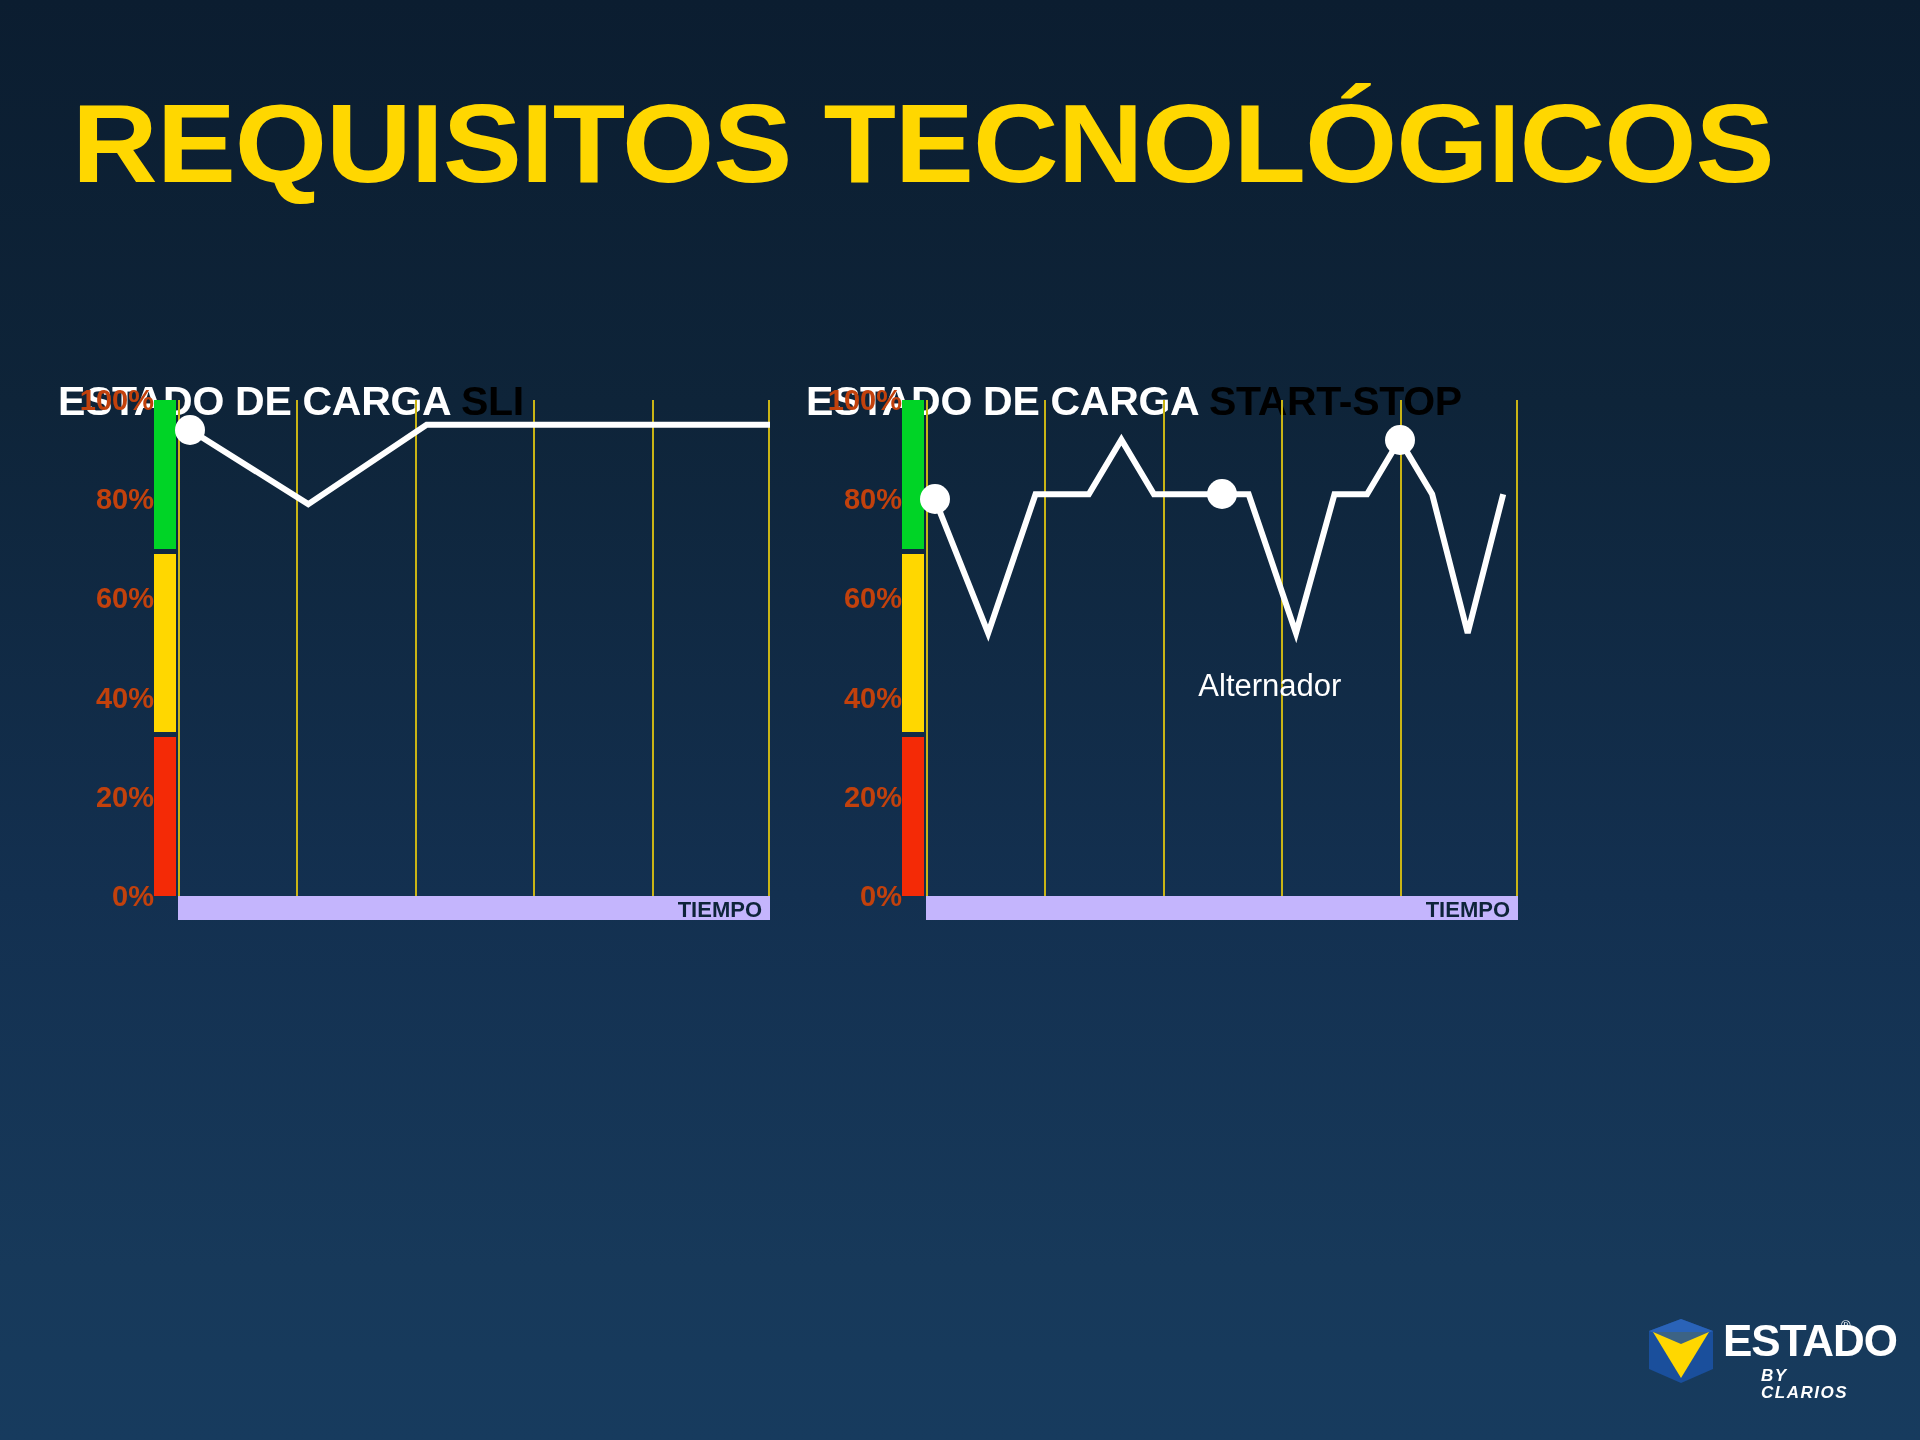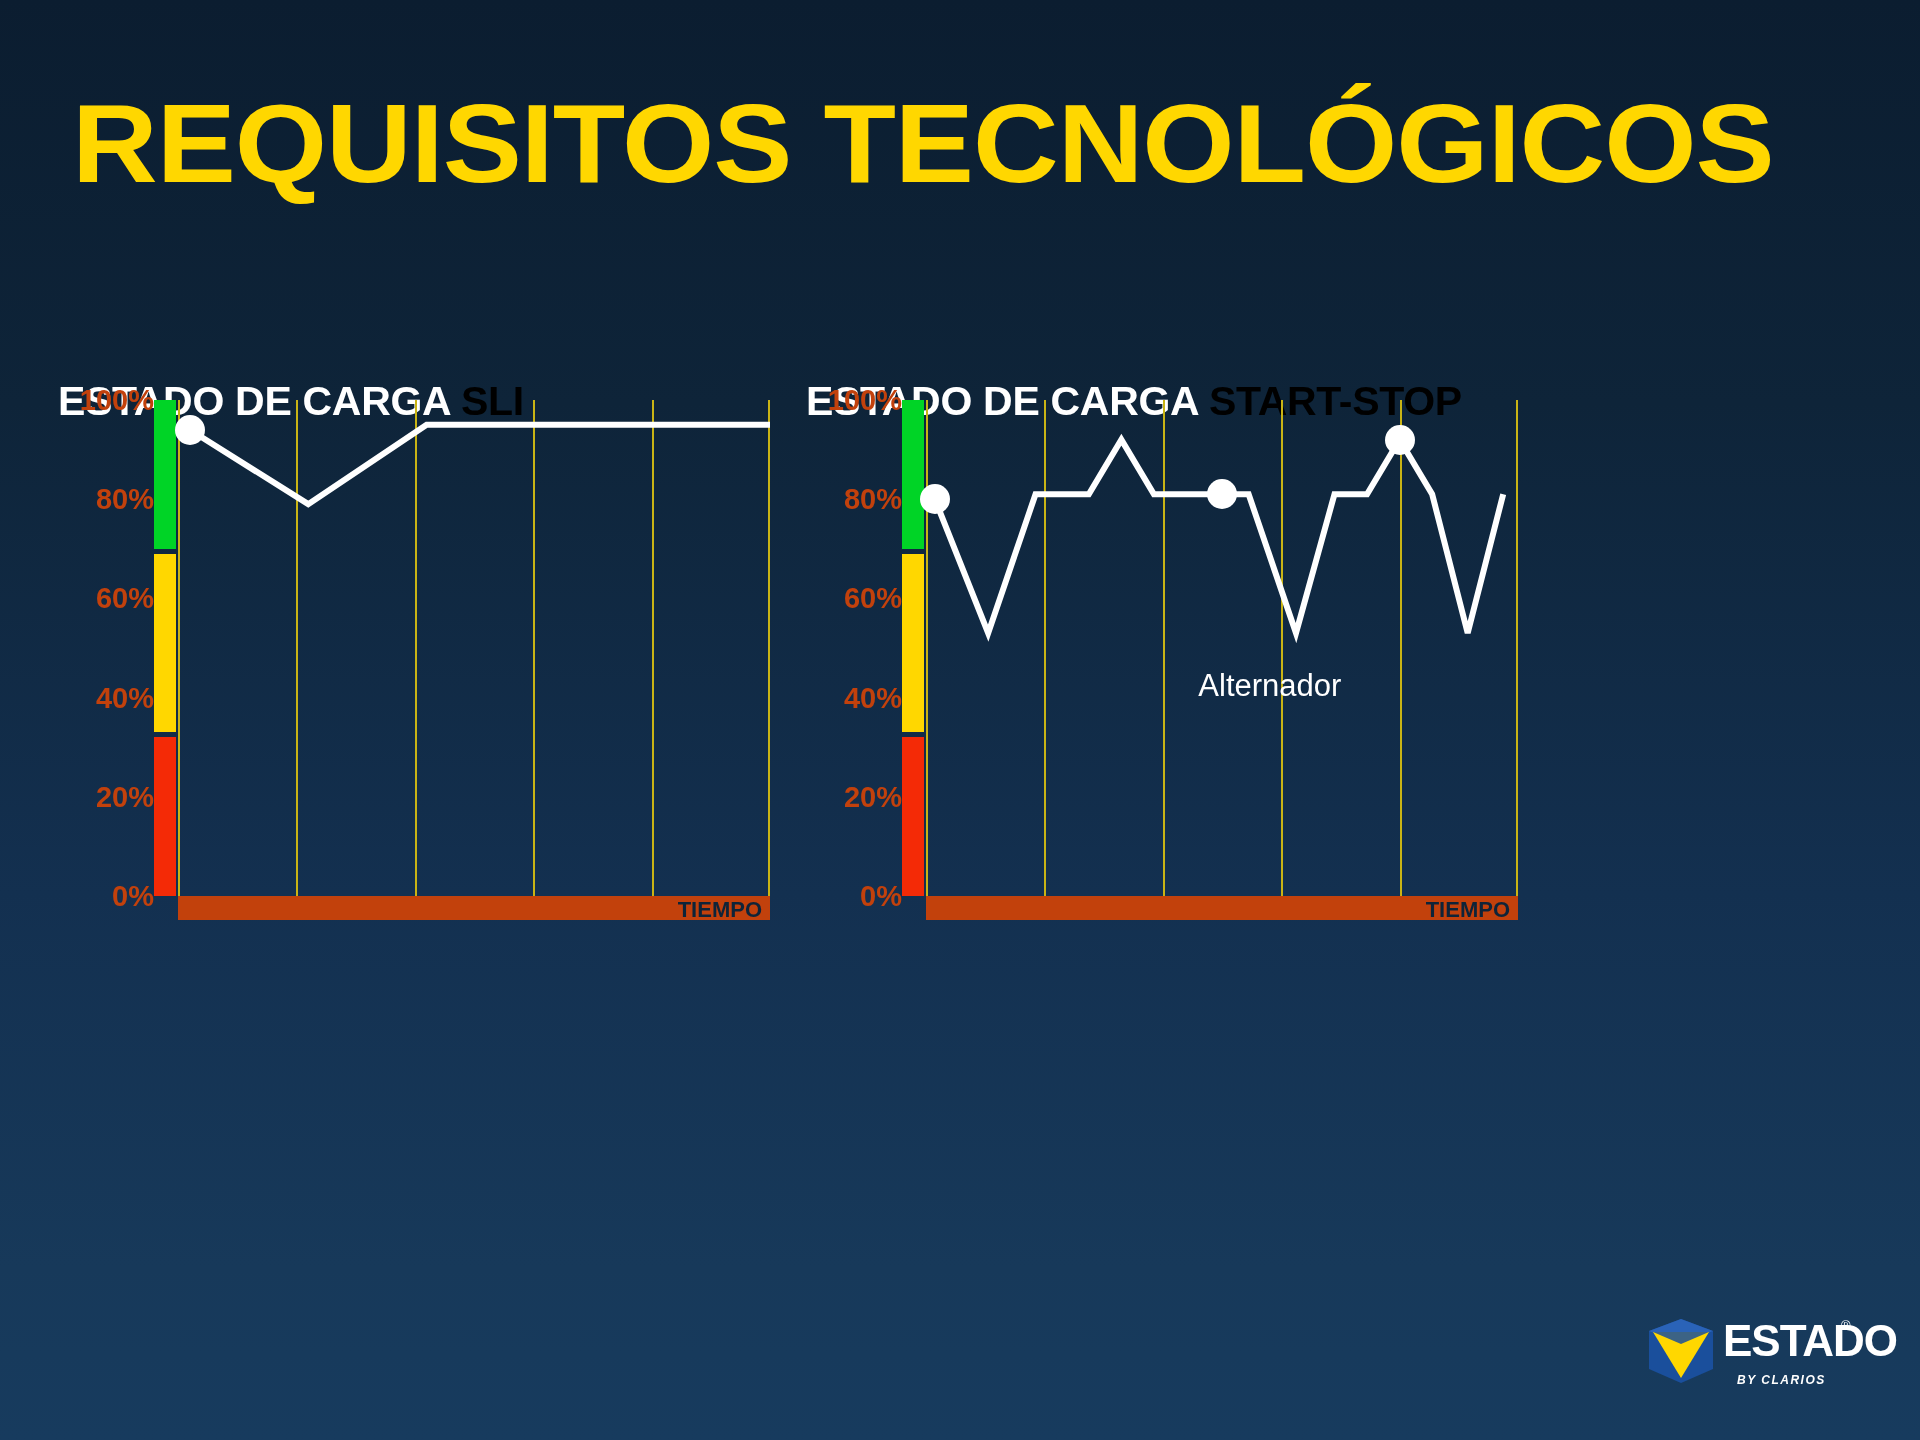--- a/index.html
+++ b/index.html
@@ -53,21 +53,21 @@
   .plot{
     position:absolute; top:0; height:496px;
     overflow:visible;
   }
   .gridline{
     position:absolute; top:0; width:2px; height:496px;
     background:#c9b415;
   }
   .xaxis{
     position:absolute; height:24px;
-    background:#c2410c;
+    background:#c4b5fd;
   }
   .xaxis-label{
     position:absolute; right:8px; top:1px;
     font-size:22px; font-weight:bold; color:#0e2439;
     letter-spacing:0px;
   }
   .wave{ position:absolute; left:0; top:0; overflow:visible; }
   .marker{
     position:absolute; width:30px; height:30px; border-radius:50%;
     background:#ffffff; transform:translate(-50%,-50%);
@@ -81,23 +81,23 @@
   #varta-wordmark{
     position:absolute; left:78px; top:4px;
     font-size:44px; font-weight:bold; color:#ffffff;
     letter-spacing:-1px; line-height:1;
   }
   #varta-reg{
     position:absolute; left:196px; top:4px;
     font-size:13px; color:#ffffff; line-height:1;
   }
   #varta-sub{
-    position:absolute; left:92px; top:52px;
-    font-size:12px; font-weight:bold; font-style:italic;
-    color:#ffffff; letter-spacing:1.5px; line-height:1;margin-top:7px;
+    position:absolute; left:116px; top:52px;
+    font-size:17px; font-weight:bold; font-style:italic;
+    color:#ffffff; letter-spacing:1.5px; line-height:1;
   }
 </style>
 </head>
 <body>
 
 <div id="main-title">REQUISITOS TECNOLÓGICOS</div>
 
 <div class="panel" id="panel-left">
   <div class="panel-heading" id="heading-left">
     <span>ESTADO DE CARGA </span><span class="accent">SLI</span>

